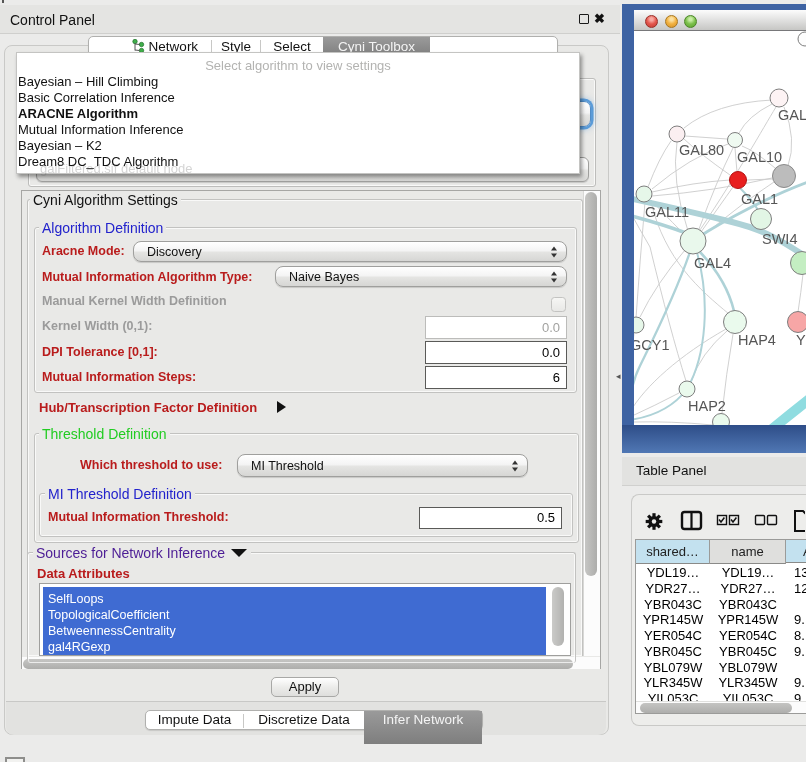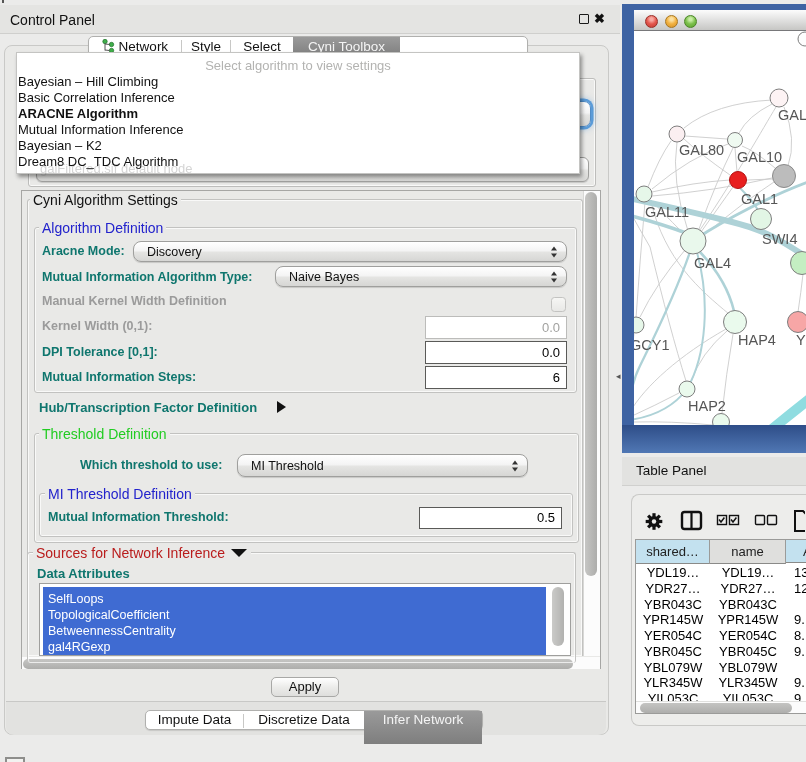--- a/index.html
+++ b/index.html
@@ -1,18 +1,18 @@
 <!DOCTYPE html>
 <html><head>
 <meta charset="utf-8">
 <style>
 html,body{margin:0;padding:0;}
 body{width:806px;height:762px;background:#ebebea;font-family:"Liberation Sans",sans-serif;overflow:hidden;position:relative;}
 .a{position:absolute;}
-.lbl{font-size:12.5px;font-weight:bold;color:#0f766e;white-space:nowrap;}
+.lbl{font-size:12.5px;font-weight:bold;color:#b91c1c;white-space:nowrap;}
 .gray{color:#9b9b9b;}
 .combo{position:absolute;border:1px solid #9f9f9d;border-radius:8px;background:linear-gradient(#ffffff,#f4f4f4 45%,#e4e4e2 55%,#d6d6d4);box-shadow:0 1px 1px rgba(0,0,0,0.15);}
 .combo .ct{position:absolute;left:13px;top:50%;transform:translateY(-50%);font-size:12.5px;color:#111;white-space:nowrap;}
 .spin{position:absolute;right:7px;top:50%;transform:translateY(-50%);width:8px;height:11px;}
 .spin:before{content:"";position:absolute;left:0;top:0;border-left:3.5px solid transparent;border-right:3.5px solid transparent;border-bottom:4.5px solid #333;}
 .spin:after{content:"";position:absolute;left:0;bottom:0;border-left:3.5px solid transparent;border-right:3.5px solid transparent;border-top:4.5px solid #333;}
 .field{position:absolute;background:#fff;font-size:13px;color:#000;text-align:right;padding-right:6px;box-sizing:border-box;}
 .grp{position:absolute;border:1px solid #c2c2c0;border-radius:3px;box-shadow:inset 0 0 0 1px rgba(255,255,255,0.7);}
 .gt{position:absolute;font-size:14px;background:#e9e9e7;padding:0 3px;white-space:nowrap;}
 .tabstrip{position:absolute;height:20px;background:#ffffff;border:1px solid #b0b0ae;border-radius:5px;box-shadow:0 1px 1px rgba(0,0,0,0.12);display:flex;}
@@ -30,21 +30,21 @@
 <div class="a" style="left:10px;top:12px;font-size:14px;color:#111;">Control Panel</div>
 <div class="a" style="left:579px;top:14px;width:8px;height:8px;border:1.6px solid #1a1a1a;border-radius:1px;"></div>
 <div class="a" style="left:594px;top:11px;font-size:13px;font-weight:bold;color:#111;">✖</div>
 
 <div class="a" style="left:4px;top:45px;width:605px;height:690px;background:#e9e9e7;border:1px solid #c9c9c7;border-radius:8px;box-sizing:border-box;"></div>
 
 <div class="grp" style="left:28px;top:78px;width:566px;height:107px;border-color:#bdbdbb;"></div>
 <div class="combo" style="left:36px;top:101px;width:553px;height:24px;border-radius:7px;box-shadow:0 0 0 2.5px #5a9bd8, 0 0 6px 2px rgba(90,155,216,0.55);border-color:#4f8cc8;"></div>
 <div class="combo" style="left:36px;top:157px;width:551px;height:23px;border-radius:6px;"></div>
 
-<div class="tabstrip" style="left:88px;top:36px;width:438px;">
+<div class="tabstrip" style="left:88px;top:36px;width:438px;padding-left:30px;">
   <div class="tab" style="width:92px;">
     <svg width="13" height="14" viewBox="0 0 13 14" style="vertical-align:-2px;">
         <circle cx="3" cy="2.5" r="2.2" fill="#3fae4a" stroke="#1e7028" stroke-width="0.7"></circle>
         <circle cx="9.5" cy="5.5" r="2.2" fill="#3fae4a" stroke="#1e7028" stroke-width="0.7"></circle>
         <circle cx="9.5" cy="11.5" r="2.2" fill="#3fae4a" stroke="#1e7028" stroke-width="0.7"></circle>
         <path d="M3 4.5 L3 11.5 M3 5 L8 5.5 M3 11 L7.5 11.5" stroke="#555" stroke-width="1" fill="none"></path>
       </svg>
     Network</div>
   <div class="tabsep"></div>
   <div class="tab" style="width:48px;">Style</div>
@@ -109,21 +109,21 @@
     <span class="ct">MI Threshold</span>
     <span class="spin"></span>
   </div>
 
 <div class="grp" style="left:39px;top:493px;width:532px;height:42px;"></div>
 <div class="gt" style="left:45px;top:486px;color:#2222cc;">MI Threshold Definition</div>
 <div class="lbl a" style="left:48px;top:510px;">Mutual Information Threshold:</div>
 <div class="field" style="left:419px;top:507px;width:143px;height:22px;border:1px solid #5a5a58;line-height:20px;">0.5</div>
 
 <div class="grp" style="left:27px;top:552px;width:547px;height:110px;border-bottom:none;"></div>
-<div class="gt" style="left:33px;top:545px;color:#b91c1c;padding-right:26px;">Sources for Network Inference</div>
+<div class="gt" style="left:33px;top:545px;color:#4c1d95;padding-right:26px;">Sources for Network Inference</div>
 <div class="a" style="left:231px;top:549px;width:0;height:0;border-left:8px solid transparent;border-right:8px solid transparent;border-top:8.5px solid #111;"></div>
 <div class="lbl a" style="left:37px;top:566px;font-size:13px;">Data Attributes</div>
 
 <div class="a" style="left:39px;top:583px;width:532px;height:73px;background:#fff;border:1px solid #9f9f9d;box-sizing:border-box;overflow:hidden;">
   <div style="position:absolute;left:3px;top:3px;width:503px;height:80px;background:#3f6bd2;color:#fff;font-size:12.5px;line-height:16.15px;padding:4px 0 0 5px;box-sizing:border-box;">SelfLoops<br>TopologicalCoefficient<br>BetweennessCentrality<br>gal4RGexp</div>
   <div style="position:absolute;left:512px;top:3px;width:12px;height:59px;background:linear-gradient(90deg,#cacac8,#b2b2b0);border-radius:6px;"></div>
 </div>
 
 <div class="a" style="left:271px;top:677px;width:66px;height:18px;background:linear-gradient(#ffffff,#ececea 50%,#dededc);border:1px solid #a8a8a6;border-radius:5px;text-align:center;line-height:18px;font-size:13px;color:#111;">Apply</div>
 

